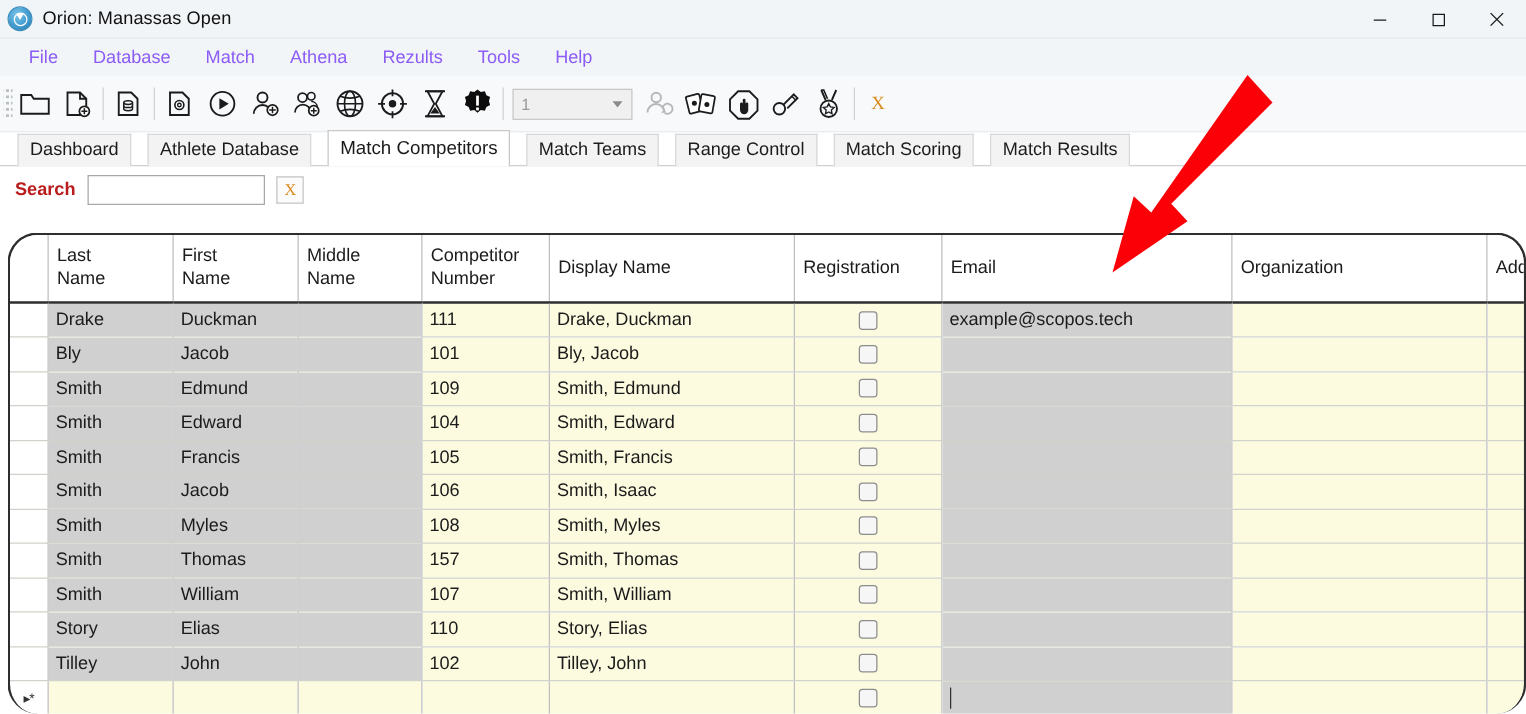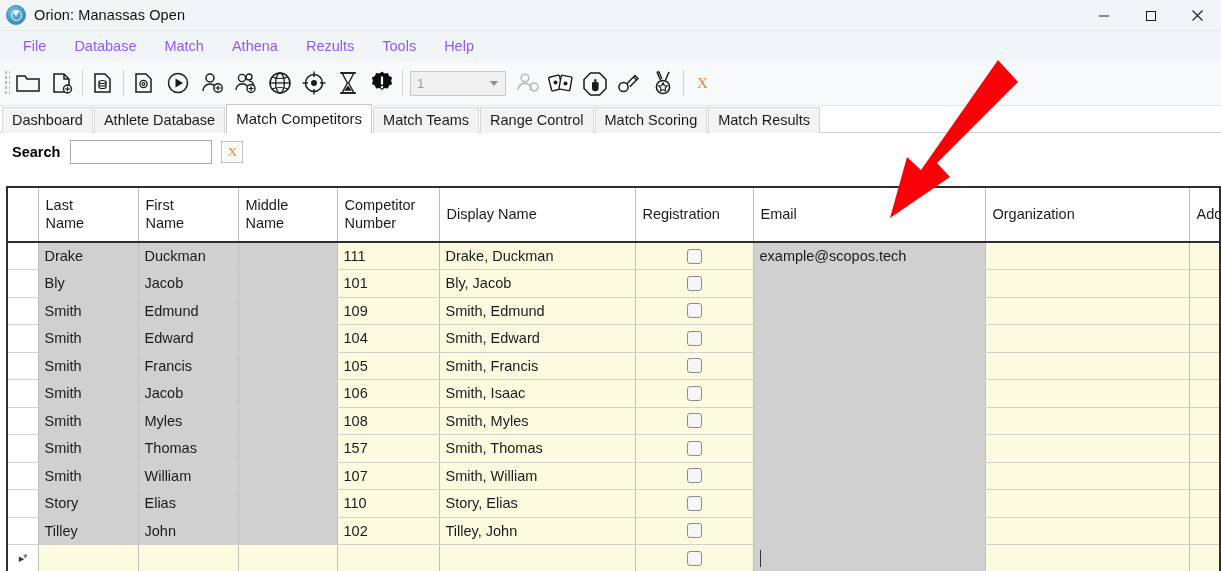--- a/index.html
+++ b/index.html
@@ -81,48 +81,48 @@
   .tabbar {
     height: 27px; background: #ffffff; display: flex; align-items: flex-end;
     padding-left: 2px; position: relative;
   }
   .tabbar:after {
     content:""; position:absolute; left:0; right:0; bottom:0; height:1px; background:#d0d0d0;
   }
   .tab {
     font-size: 14.5px; color: #1b1b1b; padding: 4px 9px 5px 9px;
     background: #f3f3f3; border: 1px solid #d8d8d8; border-bottom: none;
-    margin-right: 1px; white-space: nowrap; position: relative; z-index: 1;
+    margin-right: 1px; white-space: nowrap; position: relative; z-index: 1; margin-left: 12px;
   }
   .tab.active {
     background: #ffffff; border-color: #c8c8c8; padding-top: 5px; padding-bottom: 6px;
     z-index: 3; font-size: 15px;
   }
 
   
   .searchrow {
     height: 38px; display: flex; align-items: center; padding-left: 12px; background: #fff;
   }
-  .search-label { font-size: 14.5px; font-weight: bold; color: #000000; margin-right: 10px; text-align: center; }
+  .search-label { font-size: 14.5px; font-weight: bold; color: #b91c1c; margin-right: 10px; text-align: center; }
   .search-input {
     width: 142px; height: 24px; border: 1px solid #a8a8a8; background: #fff;
     font-family: "Liberation Sans", sans-serif; font-size: 13px; padding: 0 4px; color:#111;
   }
   .search-clear {
     width: 22px; height: 22px; margin-left: 9px; border: 1px solid #c4c4c4; background: #fbfbfb;
     display: flex; align-items: center; justify-content: center;
     font-size: 13px; color: #d98c1e; font-family: "Liberation Serif", serif;
   }
 
   
   .grid-wrap {
     position: absolute; left: 6px; right: 0px; top: 186px; bottom: 0;
     border-top: 2px solid #2e2e2e; border-left: 2px solid #2e2e2e;
     border-right: 2px solid #2e2e2e;
-    background: #fff; overflow: hidden;
+    background: #fff; overflow: hidden; border-radius: 24px;
   }
   table.grid { border-collapse: collapse; table-layout: fixed; width: 1222px; }
   table.grid th, table.grid td {
     border-right: 1px solid #bfbfbf;
     border-bottom: 1px solid #d2d2cc;
     font-size: 14.5px; color: #1b1b1b; text-align: left;
     font-weight: normal; padding: 0 6px; height: 27.5px;
     overflow: hidden; white-space: nowrap;
   }
   table.grid thead th {

